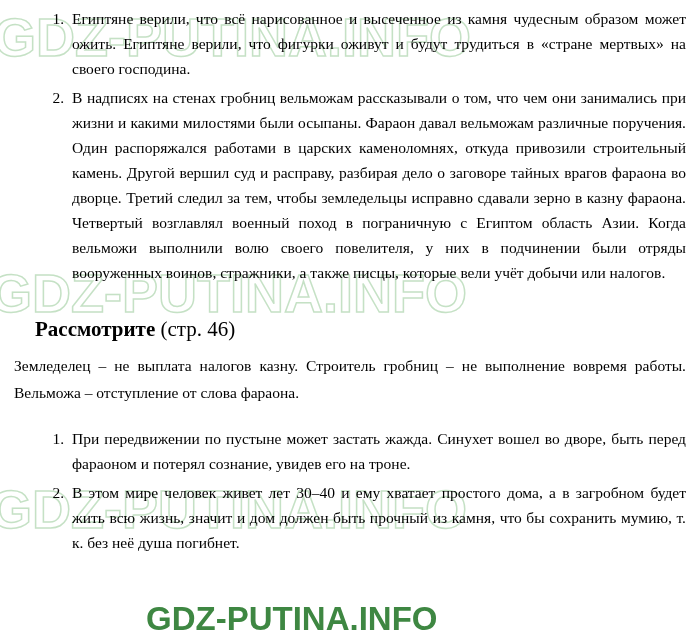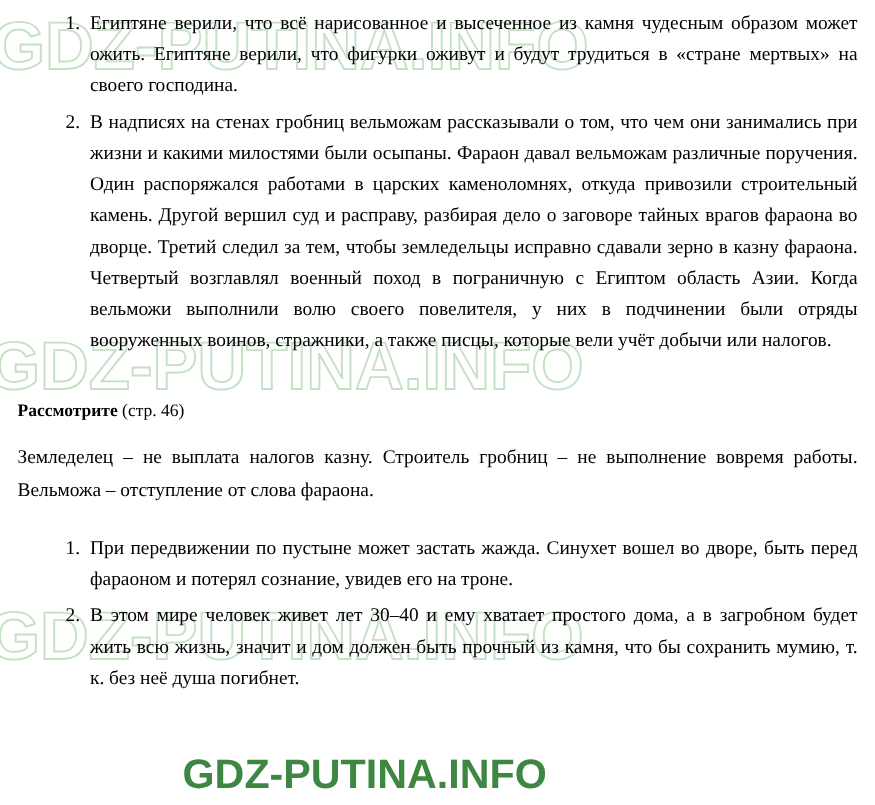--- a/index.html
+++ b/index.html
@@ -72,24 +72,25 @@
     line-height: 25px;
   }
   ol.numlist li .body {
     display: block;
     text-align: justify;
     font-size: 15.5px;
     line-height: 25px;
     hyphens: none;
   }
   .section-head {
-    font-size: 14px;
+    font-size: 21px;
     line-height: 25px;
     margin-top: 14px;
     margin-bottom: 2px;
+    margin-left: 21px;
   }
   .section-head b { font-weight: bold; }
   .para {
     font-size: 15.5px;
     line-height: 27px;
     text-align: justify;
     margin-top: 10px;
     margin-bottom: 0;
   }
   .block-gap-1 { height: 14px; }

